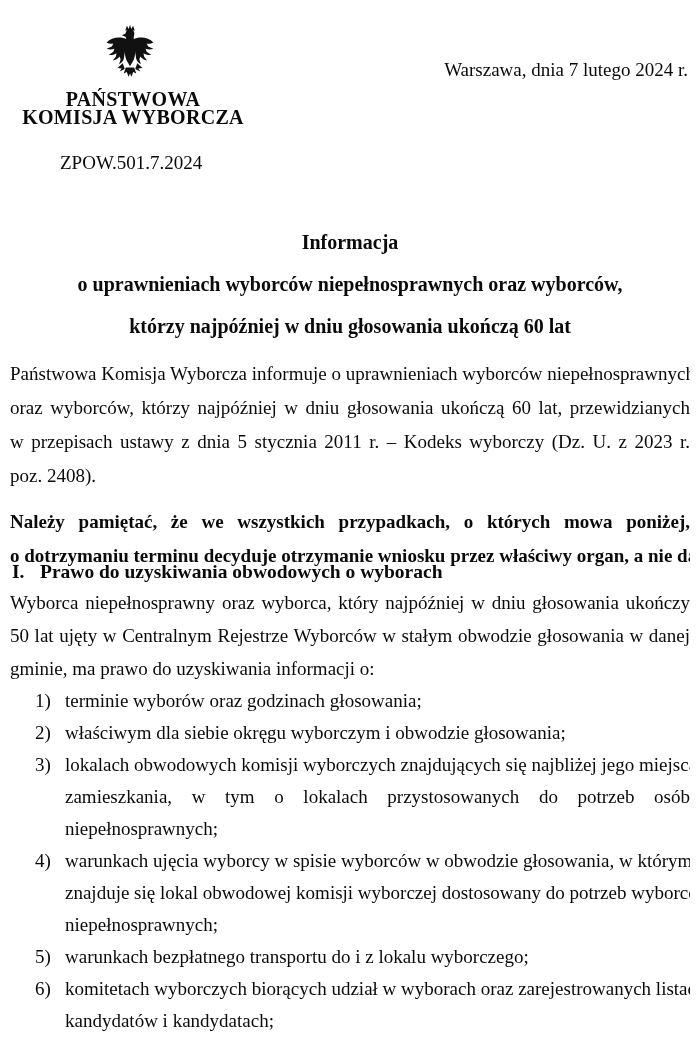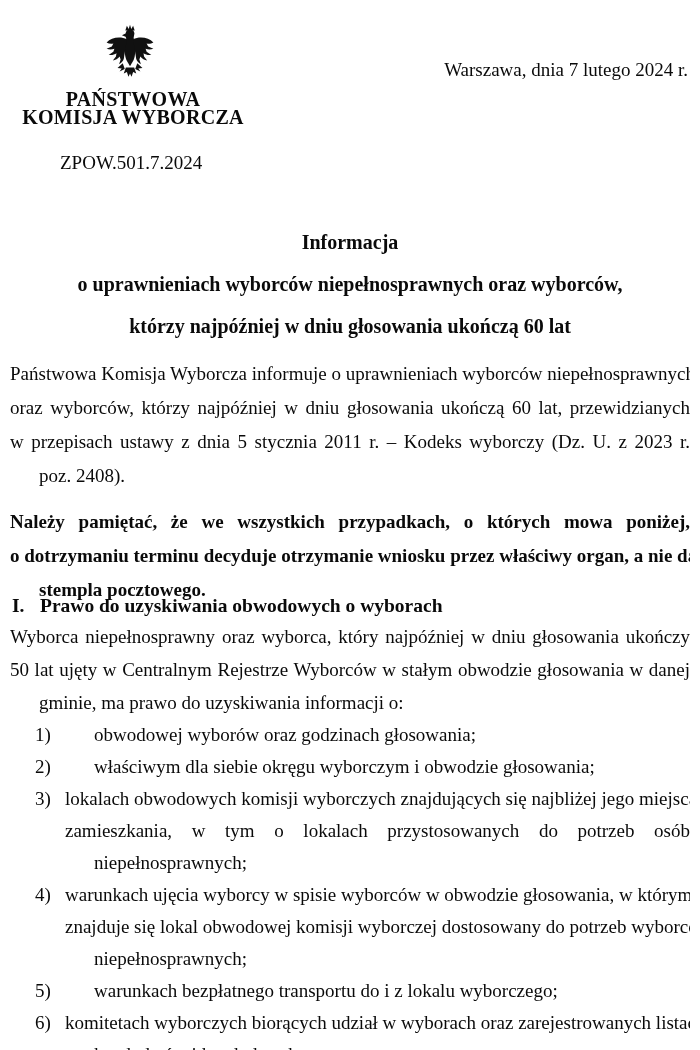--- a/index.html
+++ b/index.html
@@ -22,21 +22,21 @@
   }
   .ref-number{position:absolute;top:136px;left:50px;font-size:19px;}
   
   .title-block{margin-top:45px;text-align:center;font-weight:bold;font-size:20px;}
   .title-line{line-height:42px;white-space:nowrap;}
   
   .para{font-size:19px;line-height:34px;}
   .para-intro{margin-top:10px;}
   .para-notice{margin-top:12px;font-weight:bold;}
   .jline{text-align:justify;text-align-last:justify;white-space:nowrap;overflow:hidden;}
-  .jline.last{text-align-last:left;margin-left:29px;}
+  .jline.last{text-align-last:left;}
   
   .section-heading{margin-top:-12px;font-size:19.5px;font-weight:bold;line-height:22px;}
   .section-heading .roman{display:inline-block;width:28px;margin-left:2px;}
   
   .section-intro{margin-top:3px;font-size:19px;line-height:33px;}
   
   .list{font-size:19px;line-height:32px;}
   .list-item{position:relative;padding-left:55px;}
   .list-item .num{position:absolute;left:25px;top:0;}
 </style>
@@ -76,38 +76,37 @@
   <div class="para para-intro">
       <div class="jline">Państwowa Komisja Wyborcza informuje o uprawnieniach wyborców niepełnosprawnych</div>
       <div class="jline">oraz wyborców, którzy najpóźniej w dniu głosowania ukończą 60 lat, przewidzianych</div>
       <div class="jline">w przepisach ustawy z dnia 5 stycznia 2011 r. – Kodeks wyborczy (Dz. U. z 2023 r.</div>
       <div class="jline last">poz. 2408).</div>
     </div>
 
   <div class="para para-notice">
       <div class="jline">Należy pamiętać, że we wszystkich przypadkach, o których mowa poniżej,</div>
       <div class="jline">o dotrzymaniu terminu decyduje otrzymanie wniosku przez właściwy organ, a nie data</div>
-      <div class="jline last">stempla pocztowego.</div>
     </div>
 
   <div class="section-heading">
     <span class="roman">I.</span><span>Prawo do uzyskiwania obwodowych o wyborach</span>
   </div>
 
   <div class="para section-intro">
       <div class="jline">Wyborca niepełnosprawny oraz wyborca, który najpóźniej w dniu głosowania ukończy</div>
       <div class="jline">50 lat ujęty w Centralnym Rejestrze Wyborców w stałym obwodzie głosowania w danej</div>
       <div class="jline last">gminie, ma prawo do uzyskiwania informacji o:</div>
     </div>
 
   <div class="list">
     <div class="list-item">
       <span class="num">1)</span>
       <div>
-          <div class="jline last">obwodowej wyborów oraz godzinach głosowania;</div>
+          <div class="jline last">terminie wyborów oraz godzinach głosowania;</div>
         </div>
     </div>
     <div class="list-item">
       <span class="num">2)</span>
       <div>
           <div class="jline last">właściwym dla siebie okręgu wyborczym i obwodzie głosowania;</div>
         </div>
     </div>
     <div class="list-item">
       <span class="num">3)</span>

